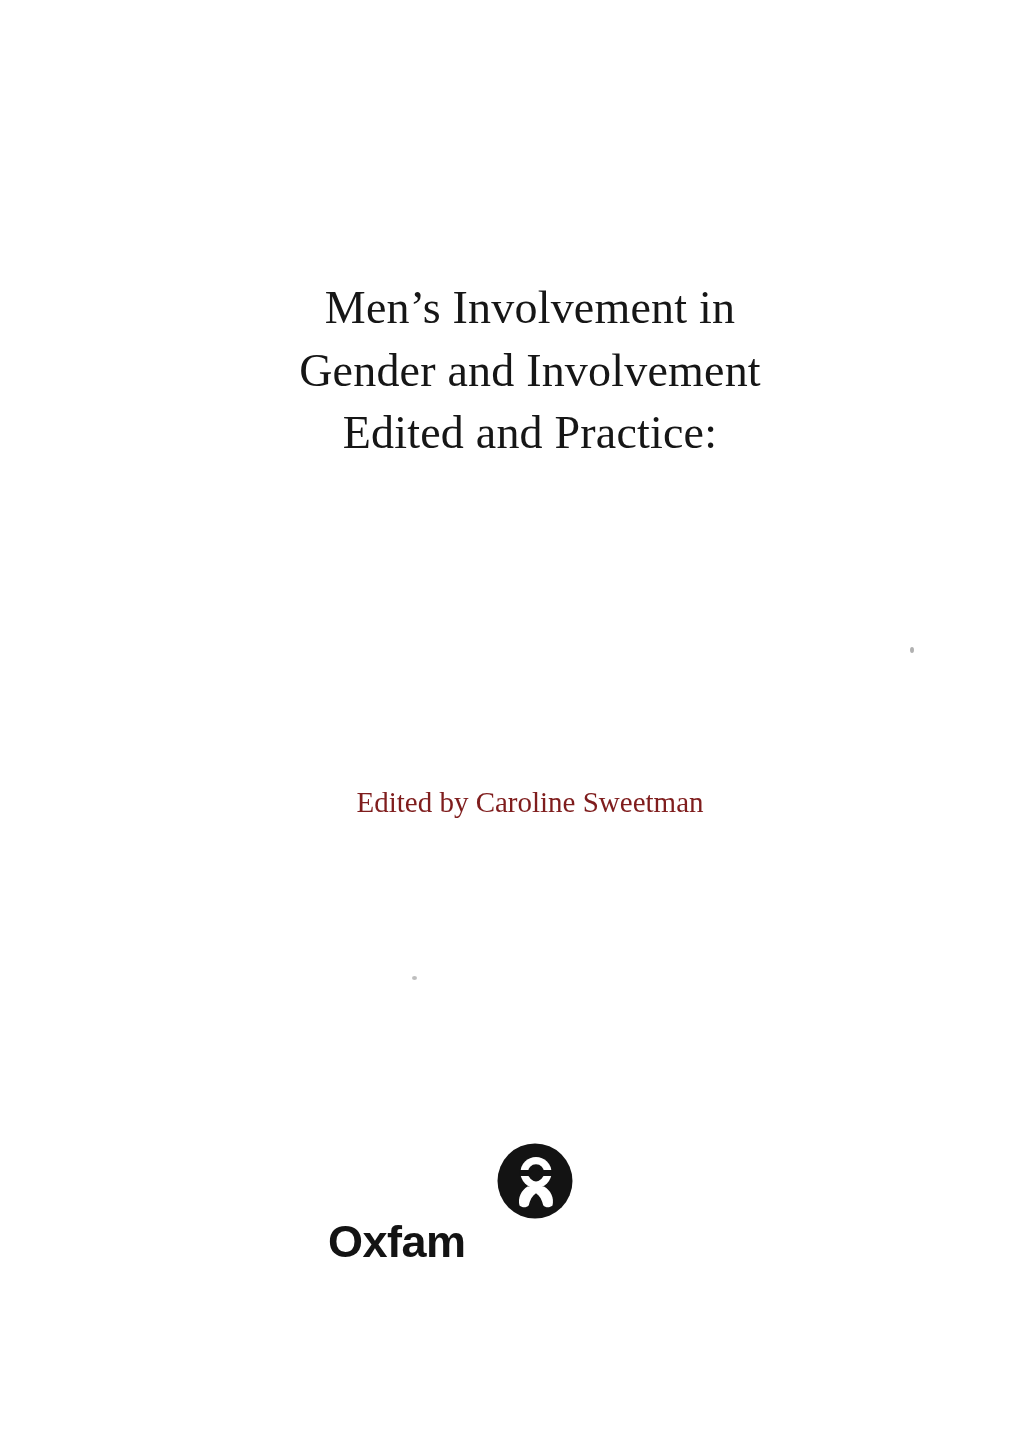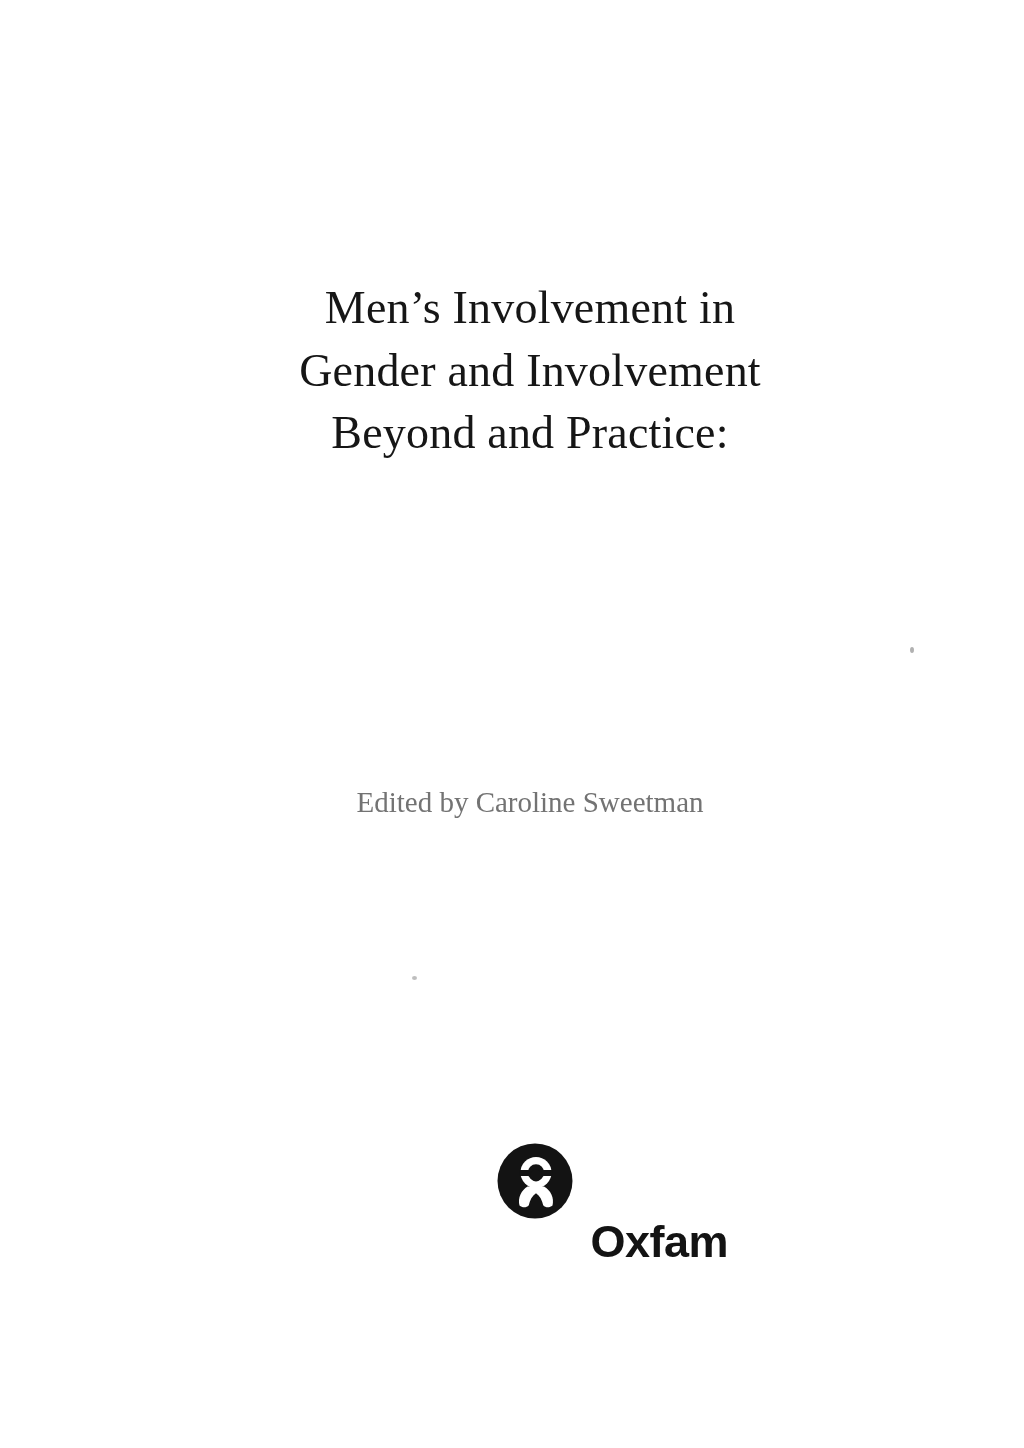--- a/index.html
+++ b/index.html
@@ -34,35 +34,35 @@
     margin-top: 36px;
   }
   .byline {
     position: absolute;
     left: 36px;
     top: 784px;
     width: 988px;
     text-align: center;
     font-size: 29px;
     line-height: 36px;
-    color: #737373;
+    color: #7f1d1d;
   }
   .logo-mark {
     position: absolute;
     left: 497px;
     top: 1143px;
     width: 76px;
     height: 76px;
   }
   .wordmark {
     position: absolute;
     left: 328px;
     top: 1221px;
     width: 400px;
-    text-align: right;
+    text-align: left;
     font-family: "Liberation Sans", sans-serif;
     font-weight: bold;
     font-size: 45px;
     line-height: 42px;
     letter-spacing: -0.5px;
     color: #131313;
   }
   .speck {
     position: absolute;
     border-radius: 50%;
@@ -84,21 +84,21 @@
   }
 </style>
 </head>
 <body>
 
 <div class="page">
 
   <div class="title">
     <div>Men’s Involvement in</div>
     <div>Gender and Involvement</div>
-    <div>Beyond and Practice:</div>
+    <div>Edited and Practice:</div>
   </div>
 
   <div class="byline">Edited by Caroline Sweetman</div>
 
   <svg class="logo-mark" viewBox="0 0 76 76" aria-hidden="true">
     <circle cx="38" cy="38" r="37.5" fill="#131313"></circle>
     <circle cx="39" cy="29.5" r="15.5" fill="#ffffff"></circle>
     <circle cx="39" cy="29.5" r="8.2" fill="#131313"></circle>
     <rect x="22.5" y="27" width="33" height="6" fill="#131313"></rect>
     <circle cx="39" cy="32.5" r="6" fill="#131313"></circle>

